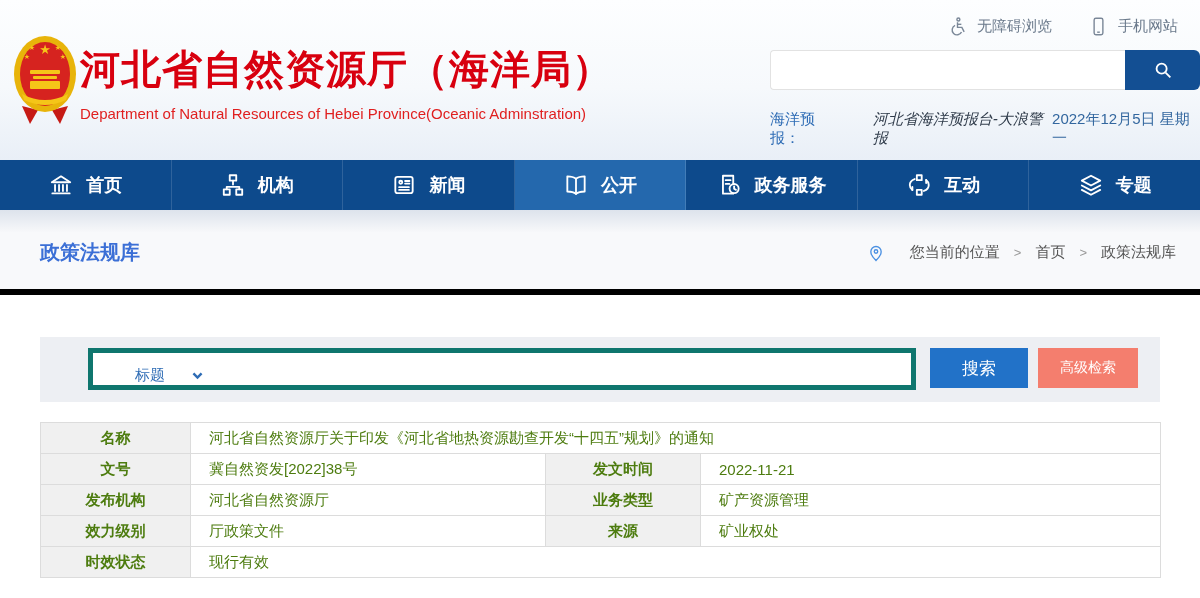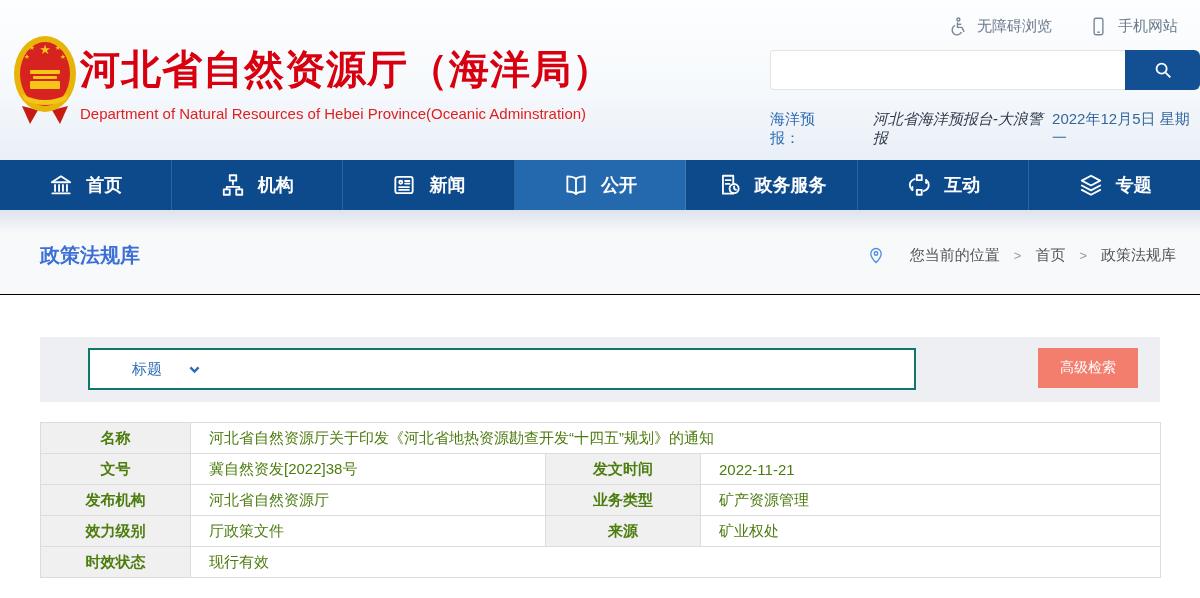--- a/index.html
+++ b/index.html
@@ -39,34 +39,34 @@
     color:#fff; font-size:18px; font-weight:bold; cursor:pointer;
     border-right:1px solid rgba(255,255,255,0.14); }
   .nav-item:last-child { border-right:none; }
   .nav-item.active { background:#2468ad; }
   .nav-item svg { width:26px; height:26px; stroke:#fff; fill:none; stroke-width:1.7;
     stroke-linecap:round; stroke-linejoin:round; }
 
   .band { height:22px; background:linear-gradient(180deg,#dde3ec,#f7f8fa); }
 
   
-  .crumbrow { height:63px; background:#f8f9fb; border-bottom:1px solid #000000;
+  .crumbrow { height:63px; background:#f8f9fb; border-bottom:6px solid #000000;
     display:flex; align-items:center; justify-content:space-between;
     padding:0 24px 16px 40px; box-sizing:border-box; }
   .page-title { color:#3b6fd6; font-size:20px; font-weight:bold; cursor:default; }
   .crumbs { display:flex; align-items:center; gap:14px; color:#555; font-size:15px; }
   .crumbs svg { width:20px; height:20px; stroke:#4a90e2; fill:none; stroke-width:1.6; margin-right:10px; }
   .crumb-sep { color:#999; font-size:13px; }
   .crumb-link { cursor:pointer; }
 
   
   .main { position:relative; height:303px; background:#fff; }
   .searchpanel { position:absolute; left:40px; top:42px; width:1120px; height:65px; background:#edeff3; }
   .searchbox { position:absolute; left:48px; top:11px; width:828px; height:42px; background:#fff;
-    border:2px solid #0f766e; box-sizing:border-box; display:flex; align-items:center; }
+    border:5px solid #0f766e; box-sizing:border-box; display:flex; align-items:flex-end; }
   .fieldsel { display:flex; align-items:center; gap:26px; padding-left:42px;
     color:#2e6cb5; font-size:15px; cursor:pointer; }
   .fieldsel svg { width:13px; height:13px; stroke:#2e6cb5; fill:none; stroke-width:3; }
   .kw-input { flex:1; border:none; outline:none; height:100%; font-size:15px;
     padding:0 12px; background:transparent; }
   .btn-search { position:absolute; left:890px; top:11px; width:98px; height:40px;
     background:#2272c8; color:#fff; border:none; font-size:17px; cursor:pointer;
     font-family:inherit; }
   .btn-adv { position:absolute; left:998px; top:11px; width:100px; height:40px;
     background:#f47e6e; color:#fff; border:none; font-size:14px; cursor:pointer;
@@ -228,20 +228,21 @@
     <div class="searchpanel">
       <div class="searchbox">
         <div class="fieldsel">
           <span>标题</span>
           <svg viewBox="0 0 16 16">
             <path d="M3 5.5 L8 10.5 L13 5.5"></path>
           </svg>
         </div>
         <input class="kw-input" type="text" value="" style="">
       </div>
+      <button class="btn-search">搜索</button>
       <button class="btn-adv">高级检索</button>
     </div>
 
     <table class="detail-table">
       <colgroup>
           <col style="width:150px">
           <col style="width:355px">
           <col style="width:155px">
           <col style="width:460px">
         </colgroup>

